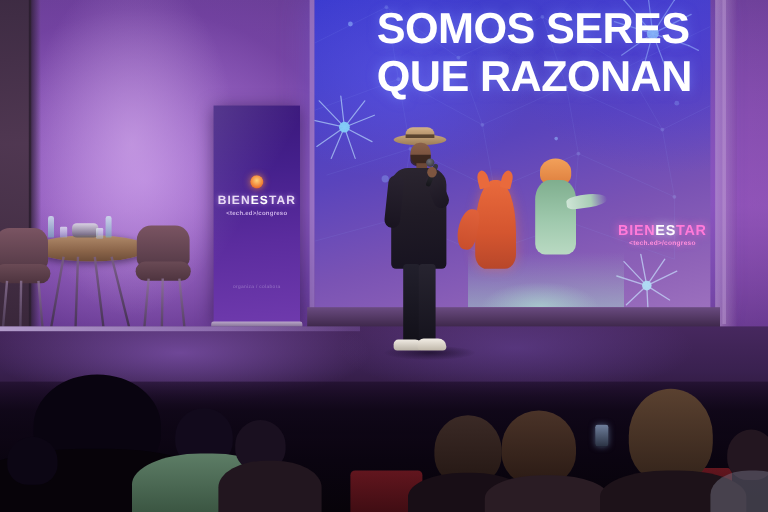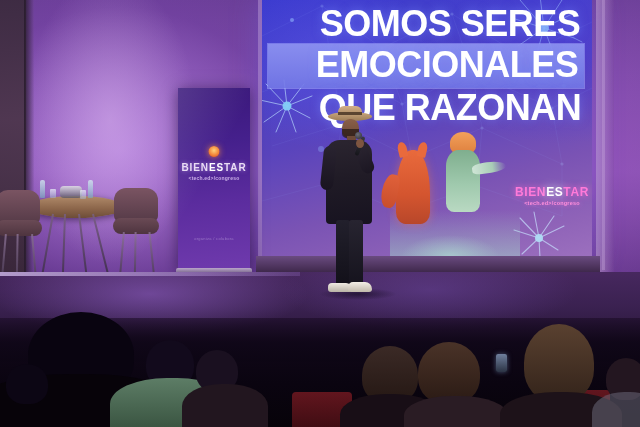--- a/index.html
+++ b/index.html
@@ -60,21 +60,21 @@
 
   
   .neuron{position:absolute;opacity:.85;}
 
   
   .dot{position:absolute;border-radius:50%;background:rgba(150,190,255,.55);filter:blur(.4px);}
 
   
   .slide-text{
     position:absolute;left:266px;top:4px;width:320px;
-    text-align:center;
+    text-align:left;
   }
   .line{
     font-family:"Liberation Sans",sans-serif;
     font-weight:700;
     font-size:36px;
     line-height:40px;
     letter-spacing:-.5px;
     color:#ffffff;
     text-shadow:0 0 10px rgba(120,140,255,.55);
     white-space:nowrap;
@@ -424,21 +424,20 @@
     <div class="fox-tail"></div>
     <div class="prince">
       <div class="prince-hair"></div>
       <div class="prince-body"></div>
       <div class="prince-scarf"></div>
     </div>
   </div>
 
   <div class="slide-text">
     <div class="line l1">SOMOS SERES</div>
-    <div class="line l2">EMOCIONALES</div>
     <div class="line l3">QUE RAZONAN</div>
   </div>
 
   <div class="slide-logo">
     <div class="brand"><span>BIEN</span><span class="mid">ES</span><span>TAR</span></div>
     <div class="tag">&lt;tech.ed&gt;/congreso</div>
   </div>
 
   <div class="banner">
     <div class="banner-sheen"></div>

